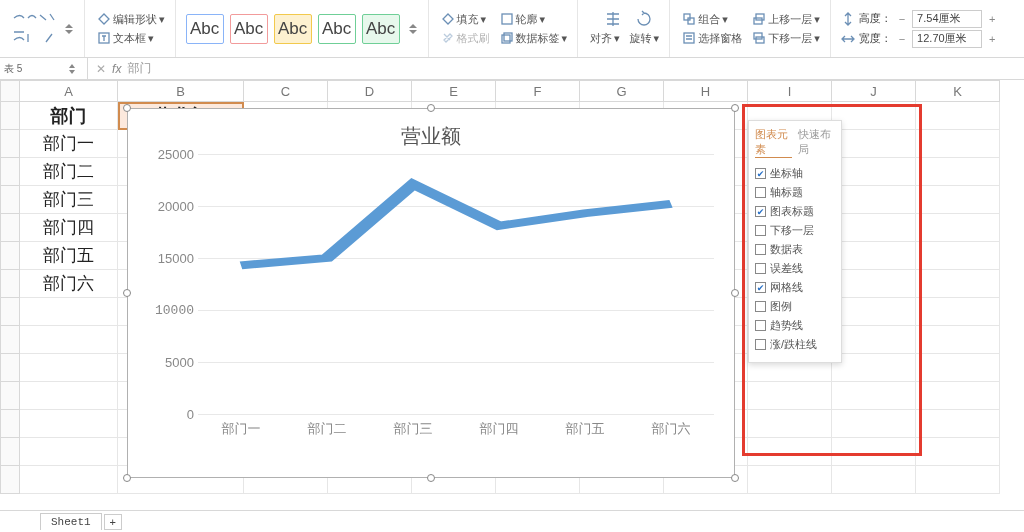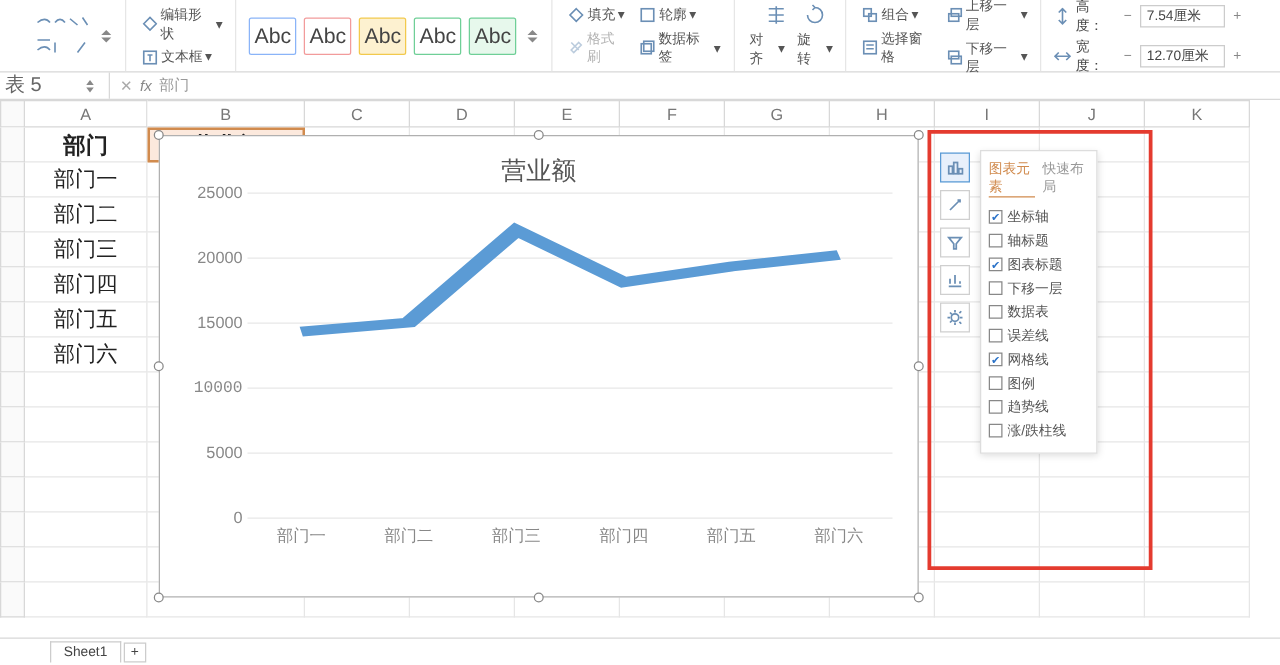--- a/index.html
+++ b/index.html
@@ -1,19 +1,19 @@
 <!DOCTYPE html>
 <html><head>
 <meta charset="utf-8">
 <style>
   * { box-sizing: border-box; margin: 0; padding: 0; font-family: "Microsoft YaHei", "SimSun", Arial, sans-serif; }
   body { width: 1024px; height: 532px; background: #fff; font-size: 12px; color: #444; position: relative; overflow: hidden; }
 
   
-  .ribbon { height: 58px; background: #fff; border-bottom: 1px solid #d8d8d8; display: flex; align-items: center; padding: 0 20px; gap: 2px; }
+  .ribbon { height: 58px; background: #fff; border-bottom: 1px solid #d8d8d8; display: flex; align-items: center; padding: 0 4px; gap: 2px; }
   .ribbon-group { display: flex; align-items: center; height: 100%; padding: 0 8px; border-right: 1px solid #e6e6e6; gap: 6px; }
 
   .small-btn { display:flex; align-items:center; gap:2px; padding:1px 2px; font-size:11px; color:#555; cursor:default; }
   .small-btn svg { width:14px; height:14px; }
   .small-btn.disabled { opacity:.45; }
 
   .abc-gallery { display:flex; gap:6px; }
   .abc-box { width:38px; height:30px; border:1px solid #bfbfbf; border-radius:2px; display:flex; align-items:center; justify-content:center; font-size:17px; position:relative; }
   .abc1{border-color:#8ab4f8;}
   .abc2{border-color:#f29b9b;}
@@ -31,21 +31,21 @@
   .size-input { border:1px solid #ccc; background:#fff; width:70px; height:18px; padding:0 4px; display:flex; align-items:center; font-size:11px;}
   .stepper { width:14px; display:flex; flex-direction:column; }
   .stepper span{width:0;height:0;border-left:3px solid transparent;border-right:3px solid transparent;}
   .stepper .u{border-bottom:4px solid #888;margin-bottom:2px;}
   .stepper .d{border-top:4px solid #888;}
 
   .icon-outline { stroke:#6b8fb5; fill:none; stroke-width:1.3; }
 
   
   .formula-row{height:22px;border-bottom:1px solid #d8d8d8;display:flex;align-items:center;}
-  .name-box{width:88px;height:100%;border-right:1px solid #d8d8d8;display:flex;align-items:center;padding:0 4px;gap:4px;font-size:16px;color:#666;}
+  .name-box{width:88px;height:100%;border-right:1px solid #d8d8d8;display:flex;align-items:center;padding:0 4px;gap:4px;font-size:10px;color:#666;}
   .name-box .val{flex:1;}
   .fx-box{display:flex;align-items:center;gap:6px;padding:0 8px;flex:1;}
   .fx-box .fx{font-style:italic;color:#888;}
   .fx-box .text{color:#999;}
 
   
   .sheet{position:relative;height:430px;}
   .col-headers{display:flex;height:22px;}
   .corner{width:20px;border:1px solid #d8d8d8;background:#fafafa;}
   .col-h{border:1px solid #d8d8d8;border-left:none;background:#fff;color:#777;display:flex;align-items:center;justify-content:center;font-size:13px;}
@@ -79,30 +79,30 @@
   .line-path svg{width:100%;height:100%;}
   .line-path path{stroke:#5b9bd5;stroke-width:3;fill:none;}
 
   
   .red-box{position:absolute;left:742px;top:24px;width:180px;height:352px;border:3px solid #e43b2f;}
   .side-tools{position:absolute;left:752px;top:42px;width:28px;display:flex;flex-direction:column;gap:6px;}
   .side-tools .tbtn{width:24px;height:24px;border:1px solid #cfcfcf;display:flex;align-items:center;justify-content:center;background:#fff;}
   .side-tools .tbtn.active{border-color:#5b9bd5;background:#e8f0fb;}
   .side-tools svg{width:14px;height:14px;stroke:#6b8fb5;fill:none;stroke-width:1.4;}
 
-  .elem-panel{position:absolute;left:784px;top:40px;width:94px;border:1px solid #ddd;background:#fff;box-shadow:0 2px 6px rgba(0,0,0,.15);padding:6px 6px 8px;font-size:11px;}
+  .elem-panel{position:absolute;left:748px;top:40px;width:94px;border:1px solid #ddd;background:#fff;box-shadow:0 2px 6px rgba(0,0,0,.15);padding:6px 6px 8px;font-size:11px;}
   .elem-tabs{display:flex;gap:6px;margin-bottom:6px;}
   .elem-tabs span{color:#999;cursor:default;}
   .elem-tabs span.active{color:#d18b4e;border-bottom:1px solid #d18b4e;}
   .chk-row{display:flex;align-items:center;gap:4px;padding:2px 0;color:#555;}
   .chk{width:11px;height:11px;border:1px solid #888;display:inline-flex;align-items:center;justify-content:center;font-size:9px;color:#2a72c8;}
 
   
   .tabstrip{position:absolute;left:0;bottom:0;right:0;height:22px;border-top:1px solid #d8d8d8;display:flex;align-items:center;padding-left:40px;gap:2px;font-size:11px;background:#fff;}
-  .sheet-tab{padding:2px 10px;border:1px solid #ccc;border-bottom:none;background:#fff;}
+  .sheet-tab{padding:2px 10px;border:1px solid #ccc;border-bottom:none;background:#fff;font-family:Liberation Mono, monospace;}
   .add-tab{width:18px;height:16px;border:1px solid #ccc;display:flex;align-items:center;justify-content:center;}
 </style>
 </head>
 <body>
 
 <div class="ribbon">
 
   <div class="ribbon-group">
     <svg width="44" height="34">
       <path d="M2 6 Q8 1 12 6 M16 6 Q20 1 24 6 M28 3 L34 8 M38 2 L42 8 M2 20 L12 20 M2 28 Q8 23 12 28 M16 22 L16 30 M40 22 L34 30" stroke="#6b8fb5" fill="none" stroke-width="1.3"></path>

